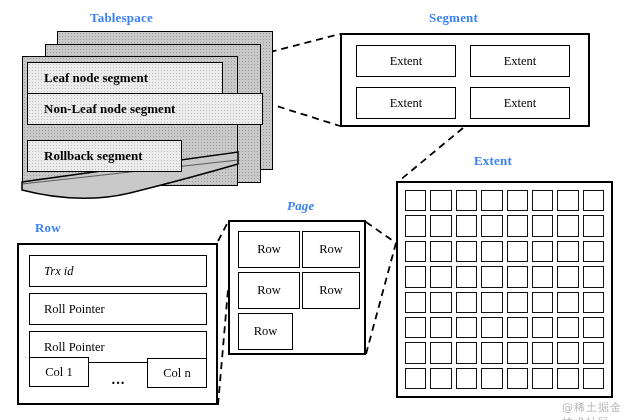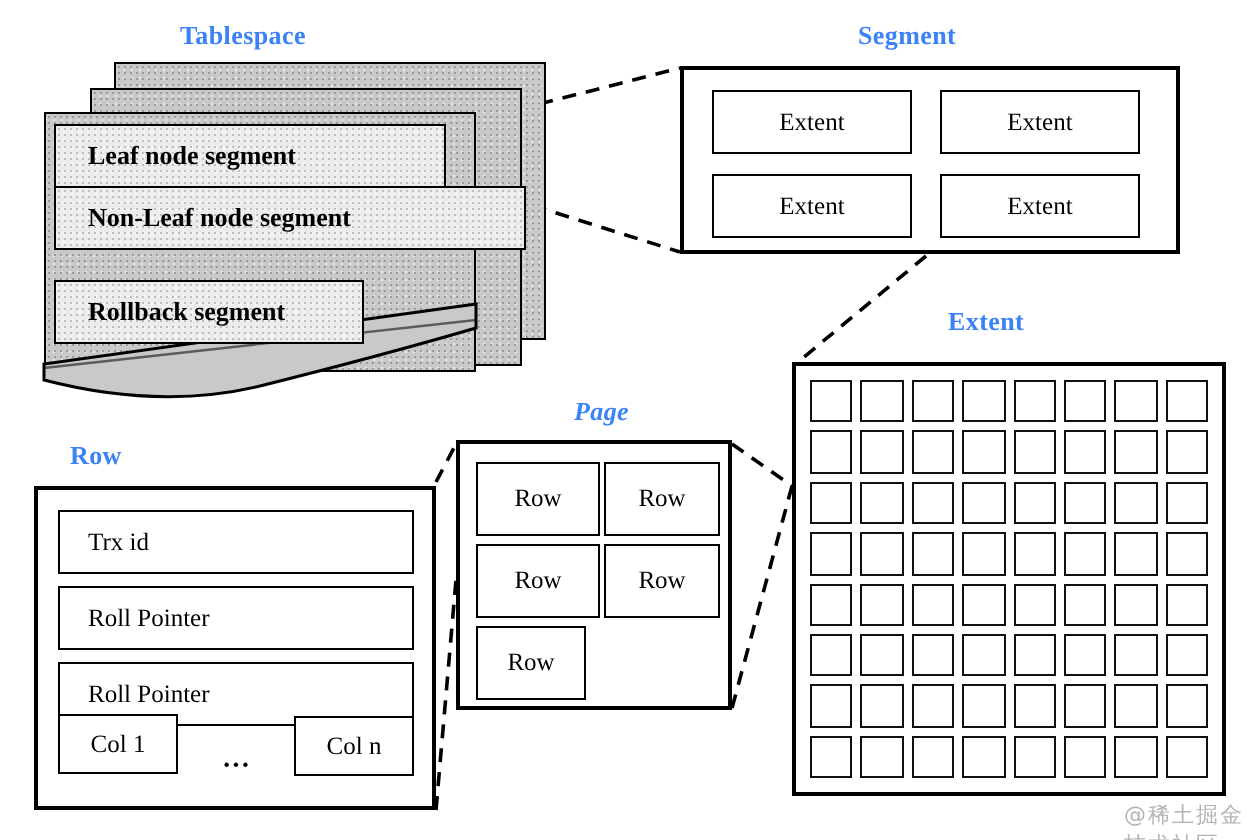--- a/index.html
+++ b/index.html
@@ -196,21 +196,21 @@
     <div class="innerbox ctr" style="left:72px;top:50px;width:58px;height:37px;">
       <span class="celltxt">Row</span>
     </div>
     <div class="innerbox ctr" style="left:8px;top:91px;width:55px;height:37px;">
       <span class="celltxt">Row</span>
     </div>
   </div>
 
   <div class="lbl" style="left:35px;top:220px;">Row</div>
   <div class="box" style="left:17px;top:243px;width:201px;height:162px;">
-    <div class="innerbox" style="left:10px;top:10px;width:178px;height:32px;">
+    <div class="innerbox" style="left:10px;top:10px;width:178px;height:32px;font-style:italic;">
       <span class="rowtxt">Trx id</span>
     </div>
     <div class="innerbox" style="left:10px;top:48px;width:178px;height:32px;">
       <span class="rowtxt">Roll Pointer</span>
     </div>
     <div class="innerbox" style="left:10px;top:86px;width:178px;height:32px;">
       <span class="rowtxt">Roll Pointer</span>
     </div>
     <div class="innerbox ctr" style="left:10px;top:112px;width:60px;height:30px;">
       <span class="celltxt">Col 1</span>

